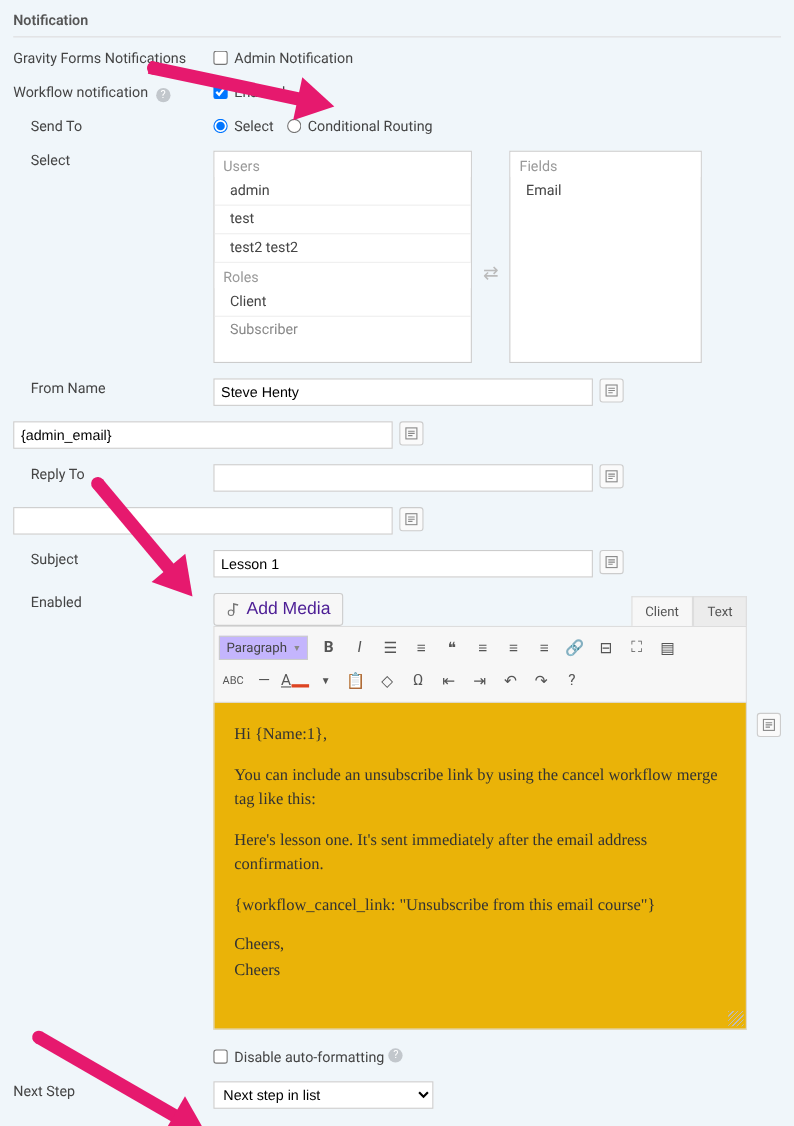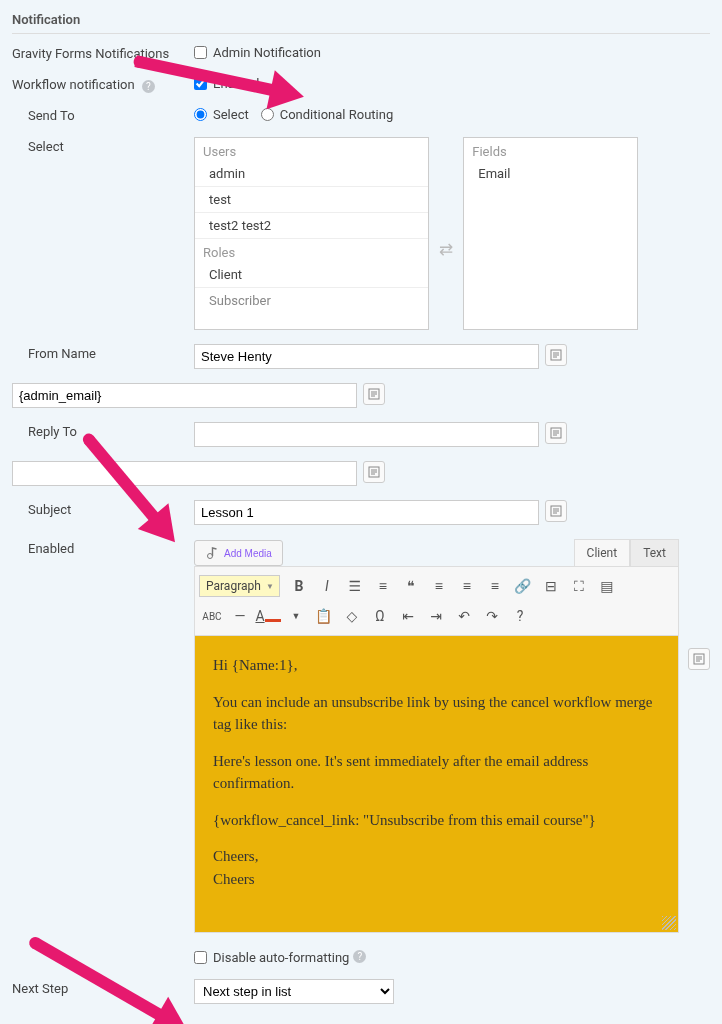--- a/index.html
+++ b/index.html
@@ -68,22 +68,22 @@
   color: #bbb;
   font-size: 17px;
   align-self: center;
   padding-top: 30px;
 }
 .btn {
   background: #f7f7f7;
   border: 1px solid #ccc;
   border-radius: 3px;
   padding: 5px 10px;
-  font-size: 10px;
-  color: #8b5cf6;
+  font-size: 16px;
+  color: #4c1d95;
   display: inline-flex;
   align-items: center;
   cursor: pointer;
   justify-content: center;
 }
 .btn svg, .iconbox svg { margin-right: 5px; }
 .editor-tabs {
   margin-left: auto;
   display: flex;
 }
@@ -102,21 +102,21 @@
   border: 1px solid #ddd;
   padding: 4px;
 }
 .tb-row { display: flex; align-items: center; flex-wrap: wrap; gap: 2px; padding: 2px 0; }
 .tb-btn {
   width: 26px; height: 26px;
   display: inline-flex; align-items: center; justify-content: center;
   color: #555; font-size: 14px; cursor: pointer; border-radius: 2px;
 }
 .tb-select {
-  border: 1px solid #ccc; background: #fef9c3; font-size: 12px;
+  border: 1px solid #ccc; background: #c4b5fd; font-size: 12px;
   padding: 3px 18px 3px 6px; margin-right: 4px; cursor: pointer;
   position: relative;
 }
 .tb-select::after { content: "▼"; font-size: 8px; position: absolute; right: 5px; top: 6px; color: #888; }
 .editor-body {
   background: #eab308;
   border: 1px solid #ddd;
   border-top: none;
   padding: 18px 18px 28px 18px;
   font-family: Georgia, "Times New Roman", serif;

